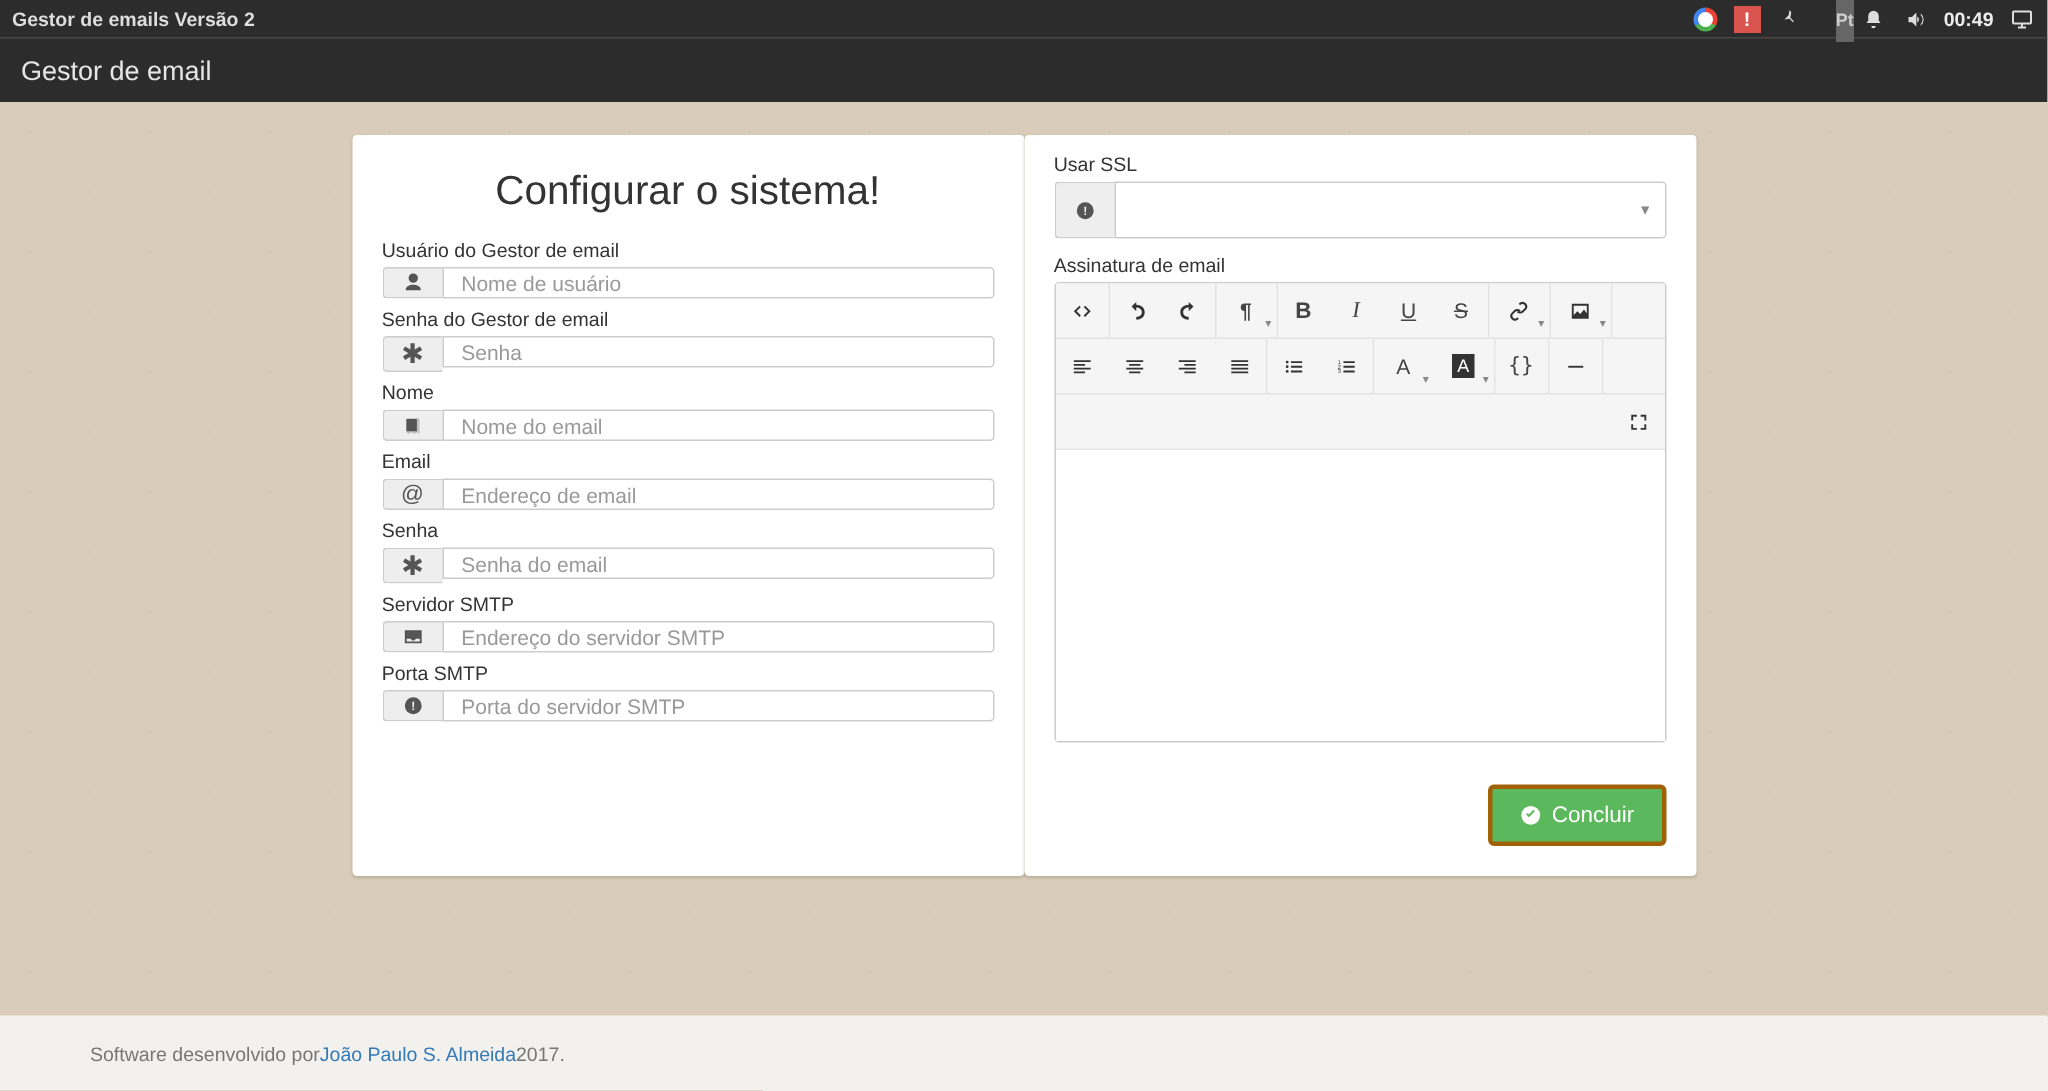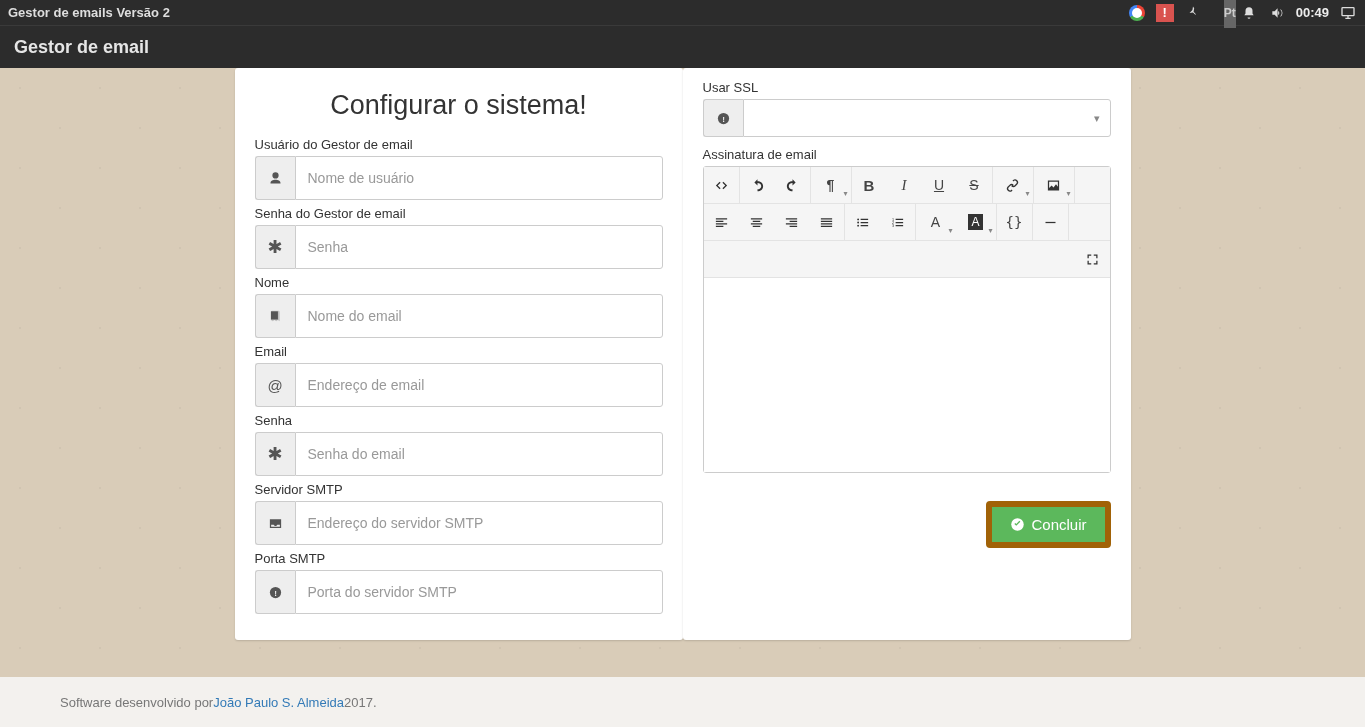--- a/index.html
+++ b/index.html
@@ -10,59 +10,59 @@
 .os-bar .spacer { flex: 1; }
 .os-bar .tray { display: flex; align-items: center; gap: 10px; }
 .os-bar .tray .ic { width: 18px; height: 18px; display: flex; align-items: center; justify-content: center; }
 .os-bar .clock { font-size: 13px; font-weight: bold; color: #ededed; }
 .chrome-dot { width:16px; height:16px; border-radius:50%; background: conic-gradient(#ea4335 0 120deg,#4caf50 120deg 240deg,#4285f4 240deg 360deg); position:relative; }
 .chrome-dot::after { content:""; position:absolute; inset:3px; background:#fff; border-radius:50%; }
 .red-sq { width:18px; height:18px; background:#d9534f; color:#fff; display:flex; align-items:center; justify-content:center; font-weight:bold; font-size:13px; }
 .pt-sq { width:18px; height:30px; background:#666; color:#ccc; display:flex; align-items:center; justify-content:center; font-size:12px; font-weight:bold;margin-left:18px; }
 
 
-.app-header { height: 43px; background: #2c2c2c; color: #e6e6e6; display: flex; align-items: center; padding: 0 14px; font-size: 18px; font-weight: 700; border-top: 1px solid #3a3a3a; }
+.app-header { height: 43px; background: #2c2c2c; color: #e6e6e6; display: flex; align-items: center; padding: 0 14px; font-size: 18px; font-weight: 400; border-top: 1px solid #3a3a3a; }
 
 
 .content-bg { position: absolute; top: 68px; left: 0; right: 0; bottom: 50px; background-color: #d9ccb8; background-image: radial-gradient(circle at 20px 20px, rgba(0,0,0,0.04) 1px, transparent 1px), radial-gradient(circle at 60px 60px, rgba(0,0,0,0.04) 1px, transparent 1px); background-size: 80px 80px; }
 
-.panel-row { display: flex; justify-content: center; gap: 0; }
+.panel-row { display: flex; justify-content: center; gap: 0; padding-top: 22px; }
 
 .panel { background: #fff; border-radius: 3px; box-shadow: 0 1px 2px rgba(0,0,0,0.15); }
 .panel-left { width: 448px; padding: 22px 20px 22px 20px; }
 .panel-right { width: 448px; padding: 12px 20px 20px 20px; }
 
 h2.title { text-align: center; font-weight: 400; font-size: 27px; color: #333; margin-bottom: 16px; }
 
 .form-label { font-size: 13px; color: #333; margin-bottom: 4px; margin-top: 6px; display: block; }
 
 .input-group { display: flex; margin-bottom: 4px; }
 .input-addon { width: 40px; border: 1px solid #ccc; border-right: none; background: #eee; display: flex; align-items: center; justify-content: center; color: #555; border-radius: 3px 0 0 3px; }
-.input-group input { flex: 1; height: 44px; border: 1px solid #ccc; padding: 0 12px; font-size: 14px; color: #555; border-radius: 0 3px 3px 0; outline: none; }
+.input-group input { flex: 1; height: 21px; border: 1px solid #ccc; padding: 0 12px; font-size: 14px; color: #555; border-radius: 0 3px 3px 0; outline: none; }
 .input-group input::placeholder { color: #999; }
 
 .select-group { display: flex; margin-bottom: 10px; }
 .select-group .input-addon { border-radius: 3px 0 0 3px; }
 .select-fake { flex: 1; height: 38px; border: 1px solid #ccc; border-radius: 0 3px 3px 0; position: relative; background: #fff; }
 .select-fake::after { content: "▾"; position: absolute; right: 10px; top: 50%; transform: translateY(-50%); color: #888; font-size: 11px; }
 
 
 .editor { border: 1px solid #ccc; border-radius: 3px; margin-top: 4px; }
 .editor-toolbar { background: #f5f5f5; border-bottom: 1px solid #e3e3e3; }
 .tb-row { display: flex; flex-wrap: wrap; }
 .tb-group { display: flex; border-right: 1px solid #e3e3e3; }
 .tb-btn { width: 35px; height: 36px; display: flex; align-items: center; justify-content: center; color: #444; font-size: 14px; cursor: pointer; position: relative; }
 .tb-btn.wide { width: 40px; }
 .tb-btn .caret { position: absolute; right: 3px; bottom: 5px; font-size: 8px; color: #888; }
 .tb-btn svg { width: 15px; height: 15px; fill: #333; }
 .tb-row.second { border-top: 1px solid #e3e3e3; }
 .tb-row.third { border-top: 1px solid #e3e3e3; justify-content: flex-end; }
 .editor-content { height: 194px; background: #fff; }
 
-.btn-success { background: #5cb85c; color: #fff; border: 6px solid #a16207; border-radius: 4px; padding: 9px 18px; font-size: 15px; display: inline-flex; align-items: center; gap: 6px; cursor: pointer; }
+.btn-success { background: #5cb85c; color: #fff; border: 3px solid #a16207; border-radius: 4px; padding: 9px 18px; font-size: 15px; display: inline-flex; align-items: center; gap: 6px; cursor: pointer; }
 .btn-row { text-align: right; margin-top: 28px; }
 
 
 .footer { position: absolute; bottom: 0; left: 0; right: 0; height: 50px; background: #f3f1ee; color: #777; font-size: 13px; display: flex; align-items: center; padding-left: 60px; }
 .footer a { color: #337ab7; text-decoration: none; }
 
 
 .u { font-family: Arial, sans-serif; }
 </style>
 </head>

